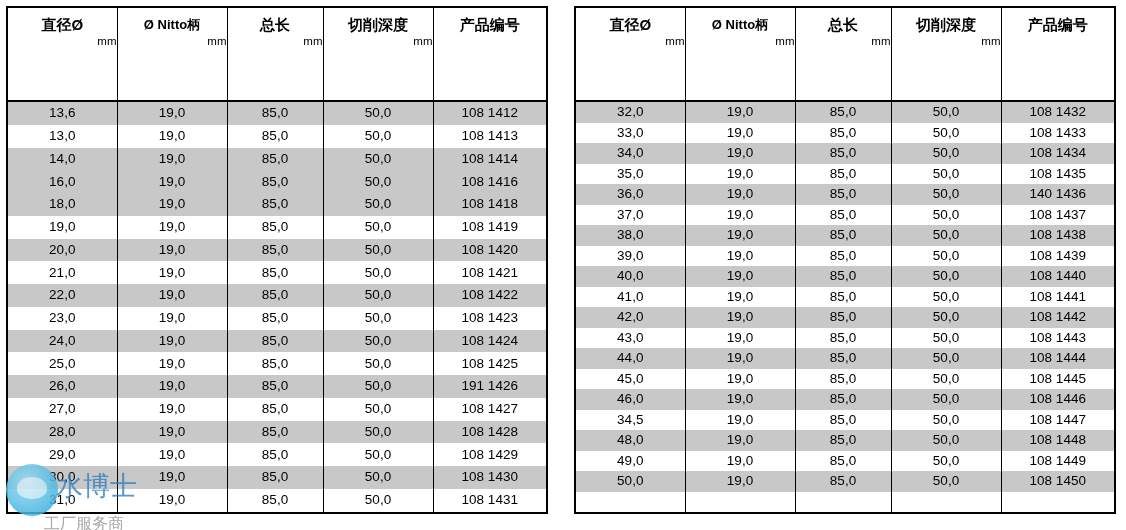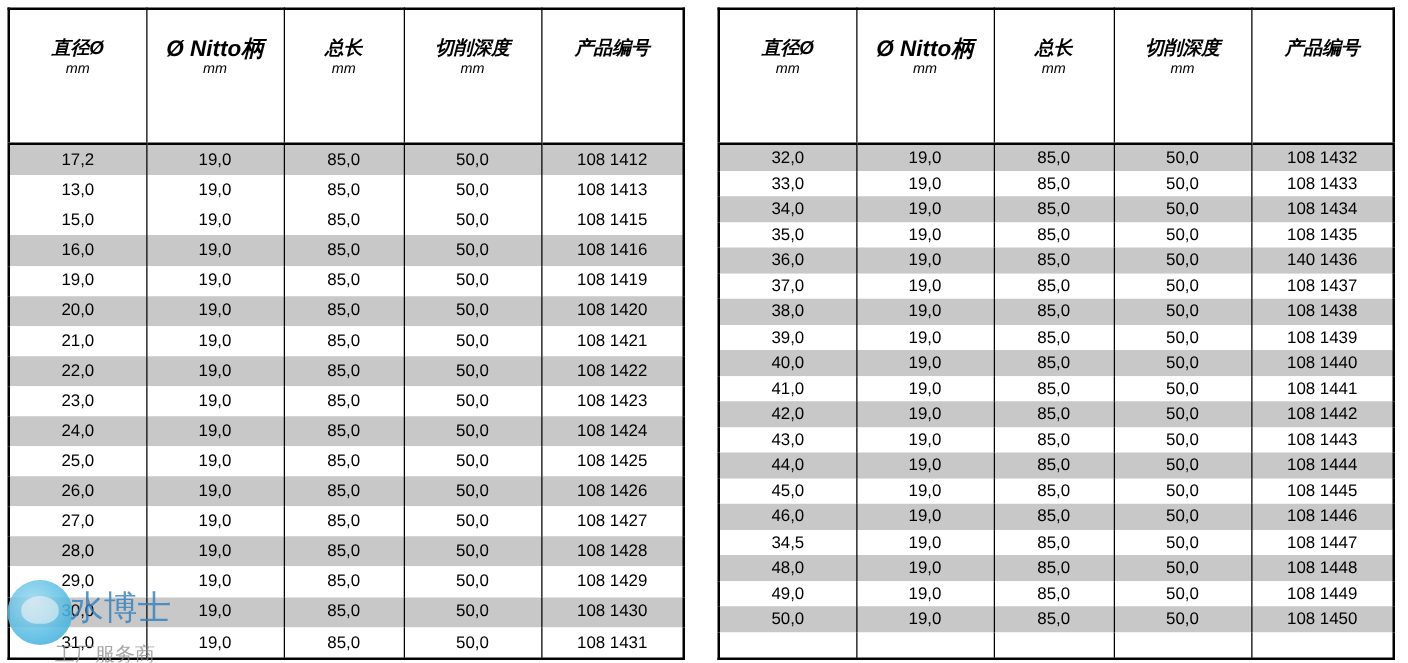--- a/index.html
+++ b/index.html
@@ -41,39 +41,39 @@
     border-left: 1px solid #000;
     border-right: 1px solid #000;
     text-align: center;
     vertical-align: middle;
     padding: 0;
   }
   table.spec thead th {
     border-bottom: 2px solid #000;
     height: 84px;
     vertical-align: top;
-    padding-top: 22px;
+    padding-top: 8px;
     font-weight: bold;
-    font-style: italic;
   }
   .hdr-main {
     display: block;
     font-size: 15px;
     line-height: 18px;
     font-weight: bold;
     white-space: nowrap;
   }
   .hdr-unit {
     display: block;
     font-size: 11.5px;
     line-height: 14px;
     font-weight: normal;
+    text-align: right;
   }
   .hdr-nitto {
-    font-size: 18px;
+    font-size: 13px;
   }
   table.spec tbody td {
     height: 20.5px;
     font-size: 13.5px;
     line-height: 20.5px;
   }
   tr.shade td {
     background: #c8c8c8;
   }
   tr.plain td {
@@ -182,47 +182,54 @@
             <span class="hdr-unit">mm</span>
           </th>
           <th>
             <span class="hdr-main">产品编号</span>
             <span class="hdr-unit"></span>
           </th>
         </tr>
       </thead>
       <tbody id="left-body">
           <tr class="shade">
-            <td>17,2</td>
+            <td>13,6</td>
             <td>19,0</td>
             <td>85,0</td>
             <td>50,0</td>
             <td>108 1412</td>
           </tr>
           <tr class="plain">
             <td>13,0</td>
             <td>19,0</td>
             <td>85,0</td>
             <td>50,0</td>
             <td>108 1413</td>
           </tr>
-          <tr class="plain">
-            <td>15,0</td>
-            <td>19,0</td>
-            <td>85,0</td>
-            <td>50,0</td>
-            <td>108 1415</td>
+          <tr class="shade">
+            <td>14,0</td>
+            <td>19,0</td>
+            <td>85,0</td>
+            <td>50,0</td>
+            <td>108 1414</td>
           </tr>
           <tr class="shade">
             <td>16,0</td>
             <td>19,0</td>
             <td>85,0</td>
             <td>50,0</td>
             <td>108 1416</td>
           </tr>
+          <tr class="shade">
+            <td>18,0</td>
+            <td>19,0</td>
+            <td>85,0</td>
+            <td>50,0</td>
+            <td>108 1418</td>
+          </tr>
           <tr class="plain">
             <td>19,0</td>
             <td>19,0</td>
             <td>85,0</td>
             <td>50,0</td>
             <td>108 1419</td>
           </tr>
           <tr class="shade">
             <td>20,0</td>
             <td>19,0</td>
@@ -263,21 +270,21 @@
             <td>19,0</td>
             <td>85,0</td>
             <td>50,0</td>
             <td>108 1425</td>
           </tr>
           <tr class="shade">
             <td>26,0</td>
             <td>19,0</td>
             <td>85,0</td>
             <td>50,0</td>
-            <td>108 1426</td>
+            <td>191 1426</td>
           </tr>
           <tr class="plain">
             <td>27,0</td>
             <td>19,0</td>
             <td>85,0</td>
             <td>50,0</td>
             <td>108 1427</td>
           </tr>
           <tr class="shade">
             <td>28,0</td>

